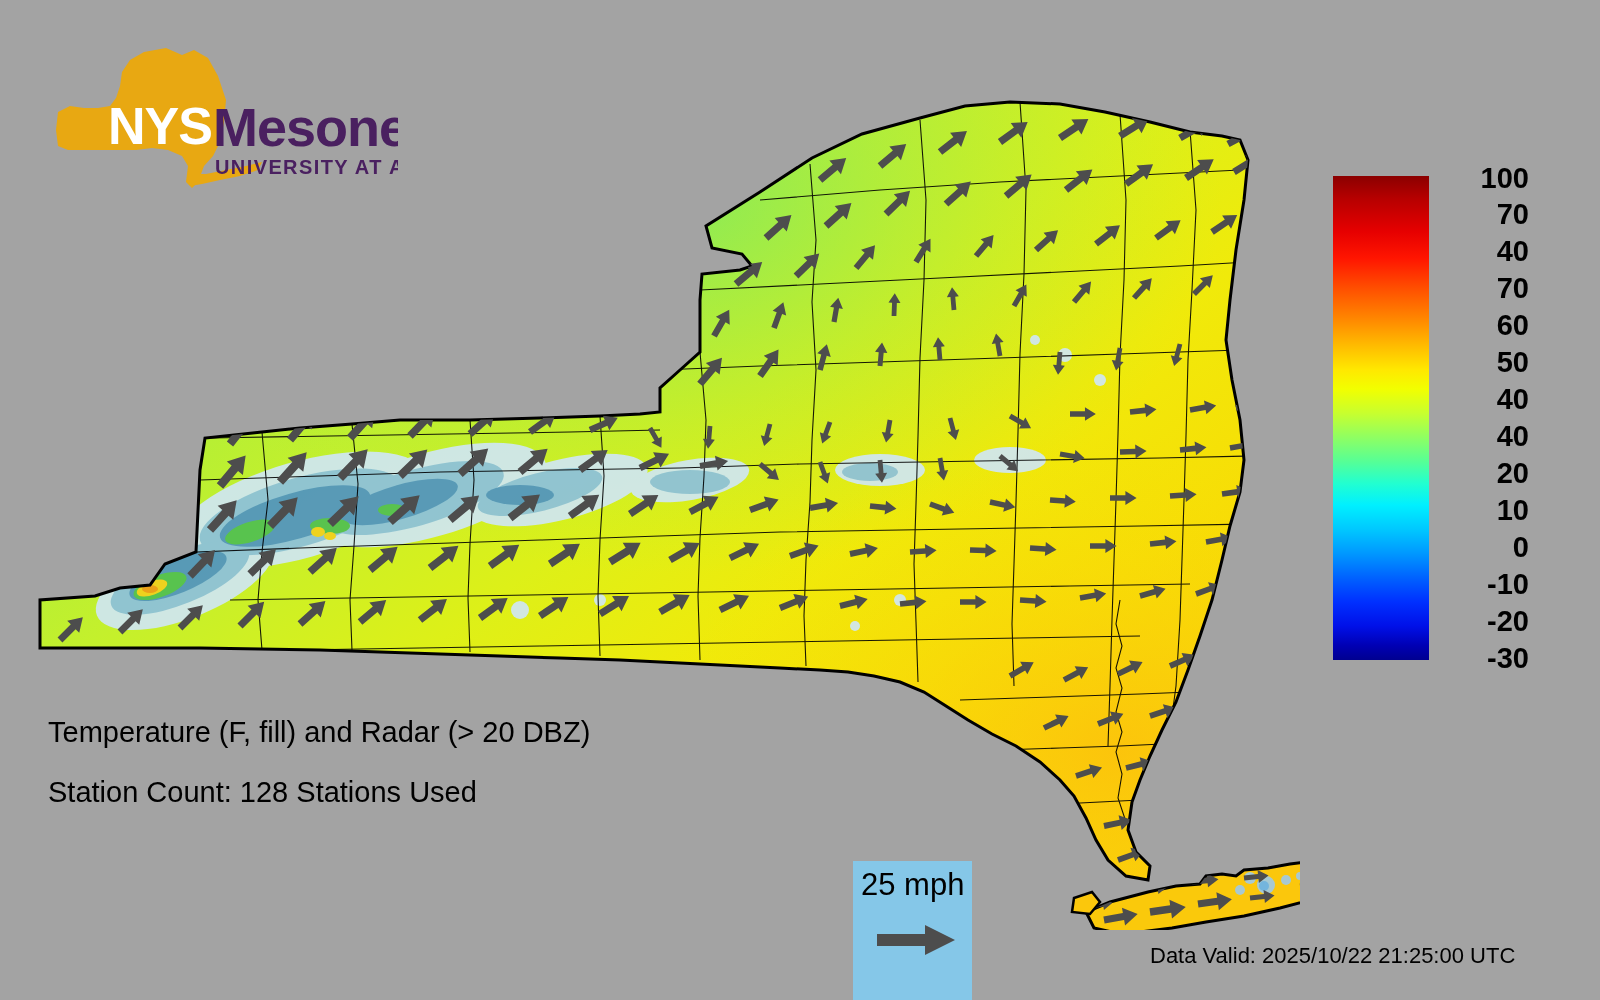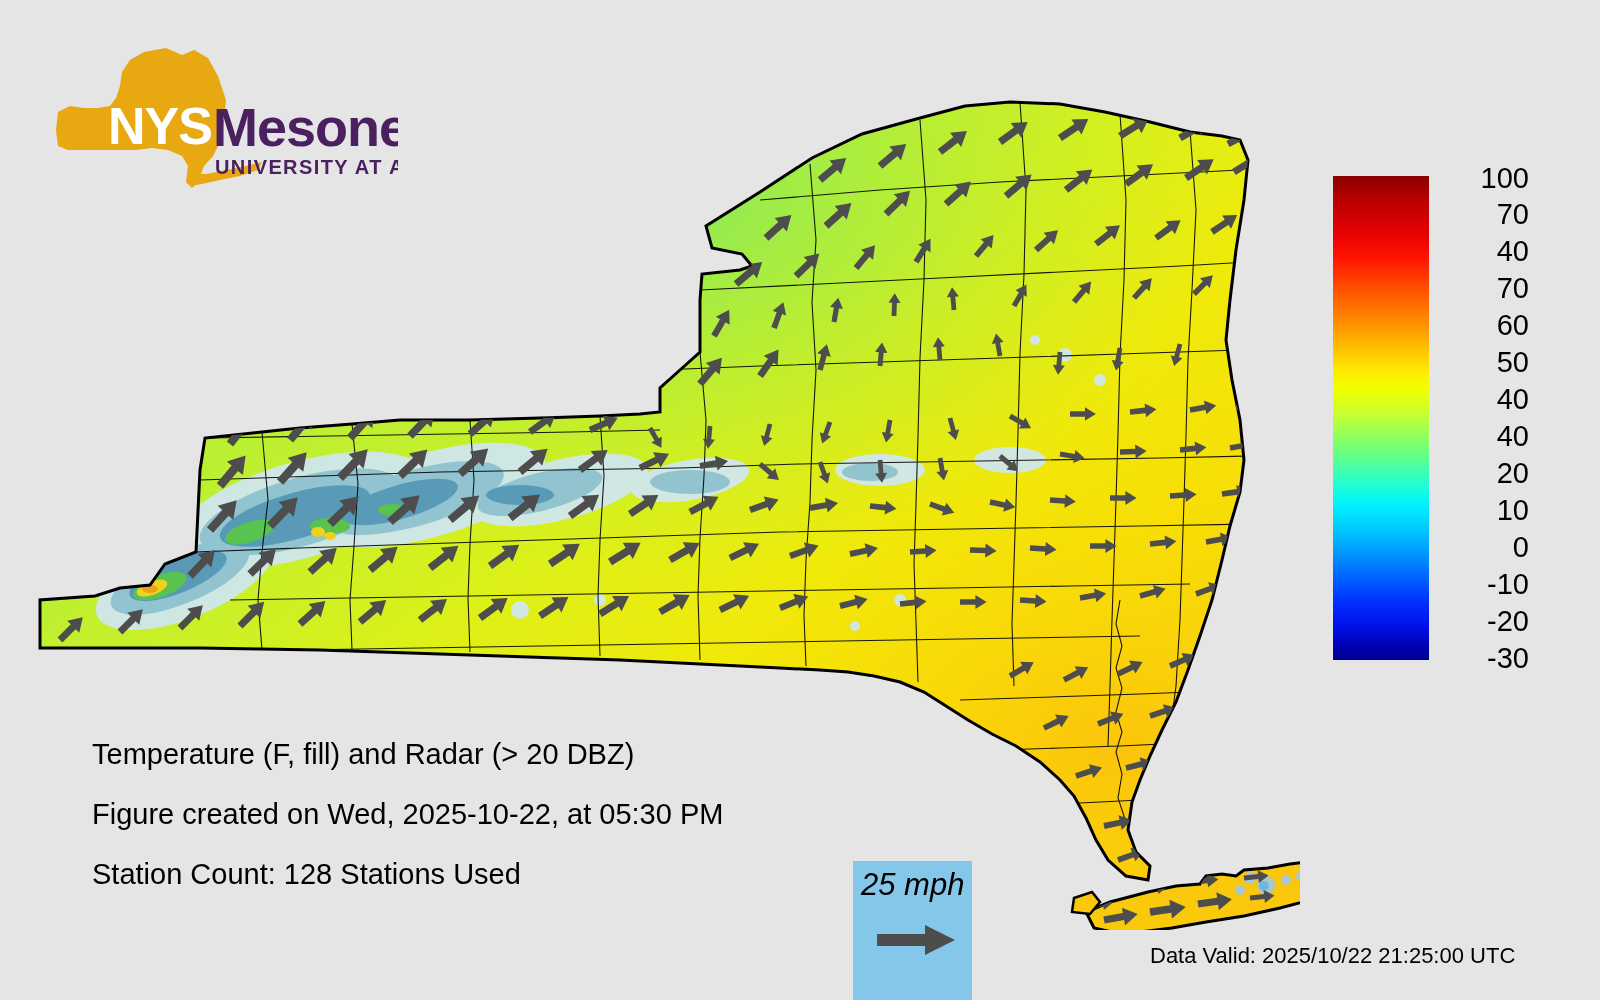--- a/index.html
+++ b/index.html
@@ -7,21 +7,21 @@
     padding: 0;
     background: #ffffff;
   }
   body {
     font-family: "Liberation Sans", sans-serif;
   }
   #page {
     position: relative;
     width: 1600px;
     height: 1000px;
-    background: #e5e5e5;
+    background: #a3a3a3;
     overflow: hidden;
   }
 
   
   #logo {
     position: absolute;
     left: 48px;
     top: 46px;
     width: 350px;
     height: 145px;
@@ -38,20 +38,21 @@
   }
   #map-svg { display: block; }
 
   
   #colorbar-wrap {
     position: absolute;
     left: 1333px;
     top: 176px;
     width: 240px;
     height: 490px;
+    font-weight: bold;
   }
   #colorbar {
     position: absolute;
     left: 0px;
     top: 0px;
     width: 96px;
     height: 484px;
     background: linear-gradient(to bottom,
       #8b0000 0%,
       #b60000 4.6%,
@@ -83,23 +84,22 @@
     font-size: 29px;
     color: #000000;
     line-height: 1;
     white-space: nowrap;
   }
 
   
   #caption {
     position: absolute;
     left: 48px;
-    top: 740px;
+    top: 718px;
     width: 800px;
-    margin-left: 44px;
   }
   .caption-line {
     font-size: 29px;
     color: #000000;
     line-height: 1;
     margin-bottom: 31px;
     white-space: nowrap;
   }
 
   
@@ -111,21 +111,20 @@
     height: 139px;
     background: #85c7e8;
   }
   #wind-key-label {
     position: absolute;
     left: 8px;
     top: 6px;
     font-size: 31px;
     color: #000000;
     white-space: nowrap;
-    font-style: italic;
   }
   #wind-key-arrow {
     position: absolute;
     left: 22px;
     top: 62px;
     width: 82px;
     height: 34px;
   }
 
   
@@ -583,21 +582,20 @@
     <div class="cb-tick" style="top:283px">20</div>
     <div class="cb-tick" style="top:320px">10</div>
     <div class="cb-tick" style="top:357px">0</div>
     <div class="cb-tick" style="top:394px">-10</div>
     <div class="cb-tick" style="top:431px">-20</div>
     <div class="cb-tick" style="top:468px">-30</div>
   </div>
 
   <div id="caption">
     <div class="caption-line">Temperature (F, fill) and Radar (&gt; 20 DBZ)</div>
-    <div class="caption-line">Figure created on Wed, 2025-10-22, at 05:30 PM</div>
     <div class="caption-line">Station Count: 128 Stations Used</div>
   </div>
 
   <div id="wind-key">
     <div id="wind-key-label">25 mph</div>
     <svg id="wind-key-arrow" viewBox="0 0 82 34">
       <path d="M2,11 L50,11 L50,2 L80,17 L50,32 L50,23 L2,23 Z" fill="#4d4d4d"></path>
     </svg>
   </div>
 

